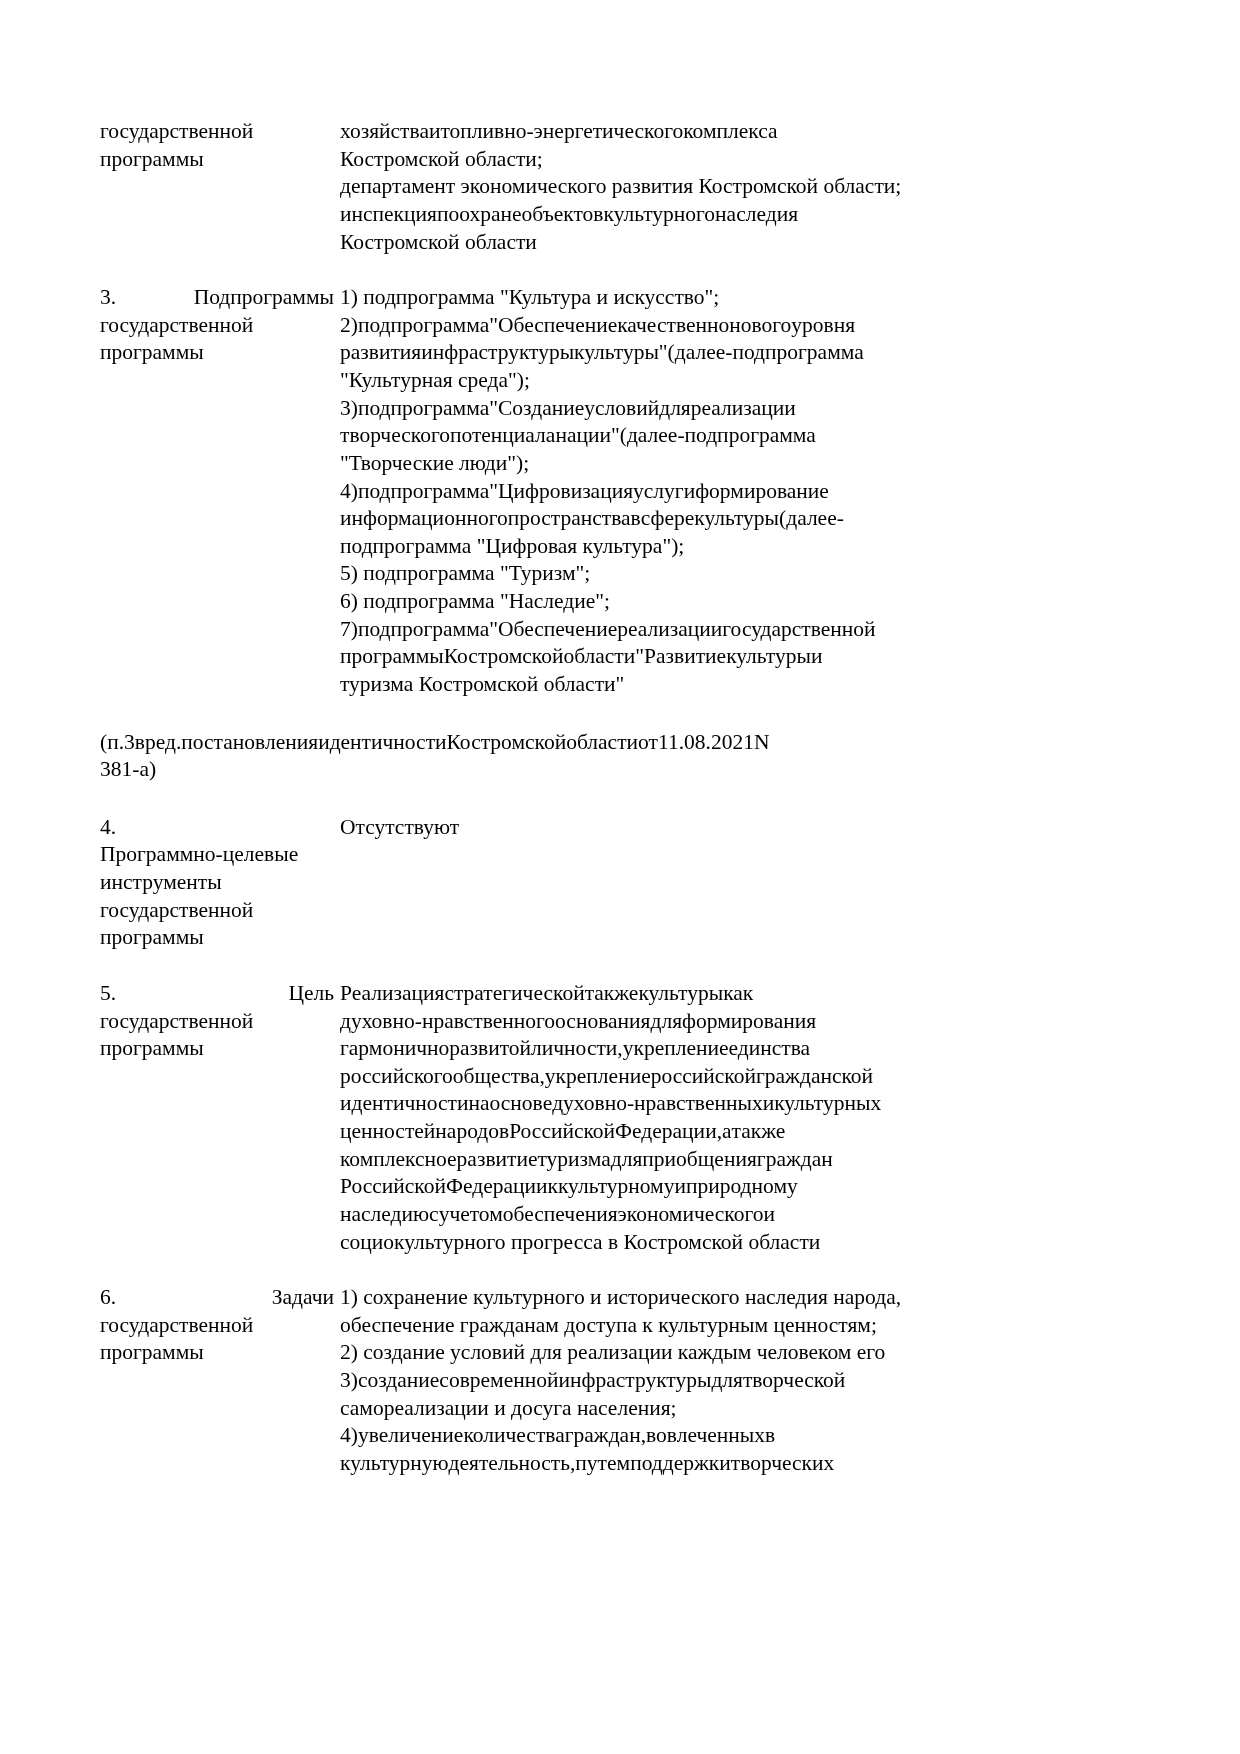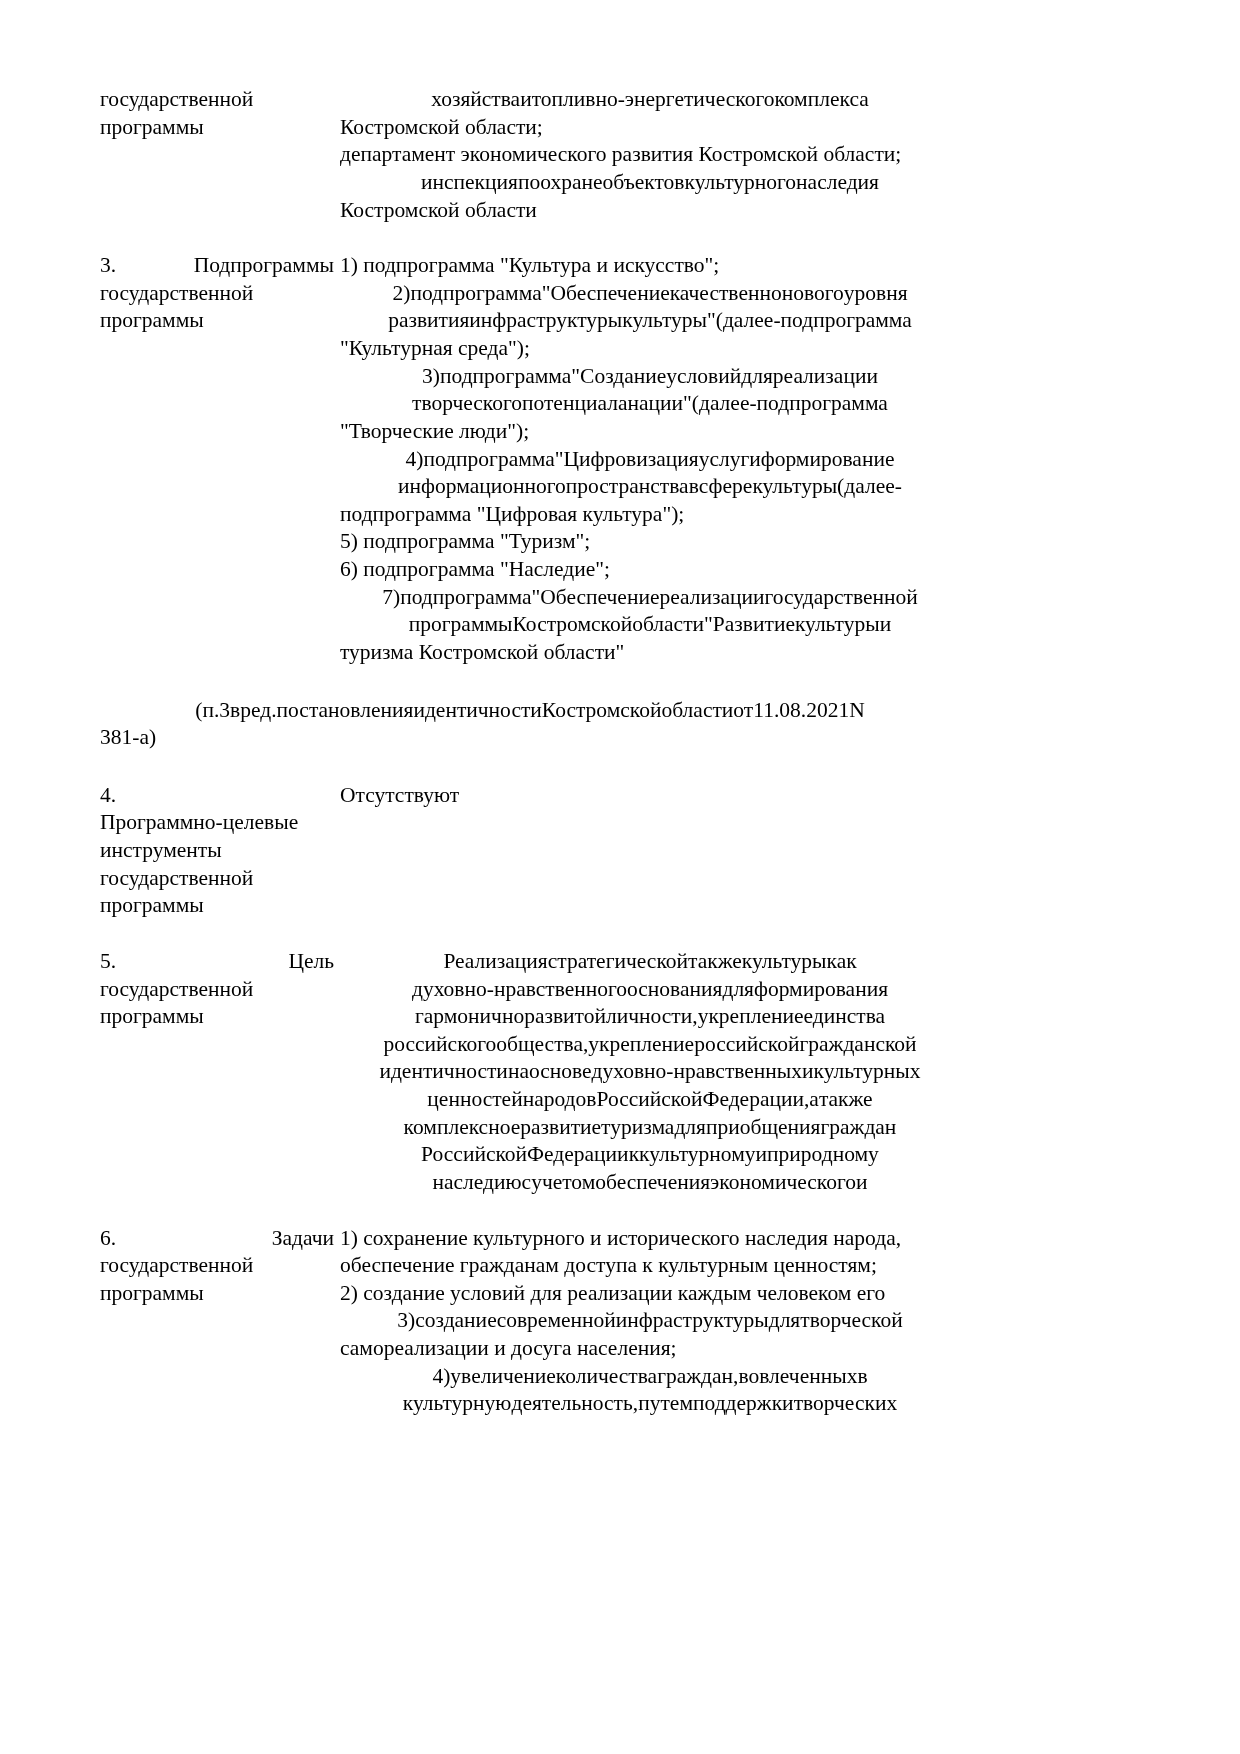--- a/index.html
+++ b/index.html
@@ -12,21 +12,21 @@
     font-family: "Liberation Serif", "DejaVu Serif", serif;
     color: #000000;
   }
   .page {
     position: relative;
     width: 1240px;
     height: 1754px;
     margin: 0 auto;
     background: #ffffff;
     box-sizing: border-box;
-    padding: 86px 278px 60px 100px;
+    padding: 118px 278px 60px 100px;
     overflow: hidden;
   }
   .doc {
     width: 860px;
   }
   
   .row {
     display: flex;
     align-items: flex-start;
     margin-bottom: 28px;
@@ -62,21 +62,21 @@
     text-justify: inter-word;
     font-size: 21.5px;
     line-height: 1.285;
     margin: 0;
   }
   .para.spaced-before { margin-top: 30px; }
   .para.spaced-after { margin-bottom: 30px; }
   
   .jline {
     display: flex;
-    justify-content: center;
+    justify-content: flex-start;
     width: 100%;
   }
   .jline > span { white-space: pre; }
   .plain {
     display: block;
     white-space: pre;
   }
 </style>
 </head>
 <body>
@@ -298,20 +298,21 @@
               <span>природному</span>
             </div>
             <div class="jline">
               <span>наследию</span>
               <span>с</span>
               <span>учетом</span>
               <span>обеспечения</span>
               <span>экономического</span>
               <span>и</span>
             </div>
+            <div class="plain">социокультурного прогресса в Костромской области</div>
           </div>
         </div>
         <div class="row">
           <div class="cell-label">
             <div class="label-head">
               <span class="num">6.</span>
               <span class="ttl">Задачи</span>
             </div>
             <div class="label-line">государственной</div>
             <div class="label-line">программы</div>

